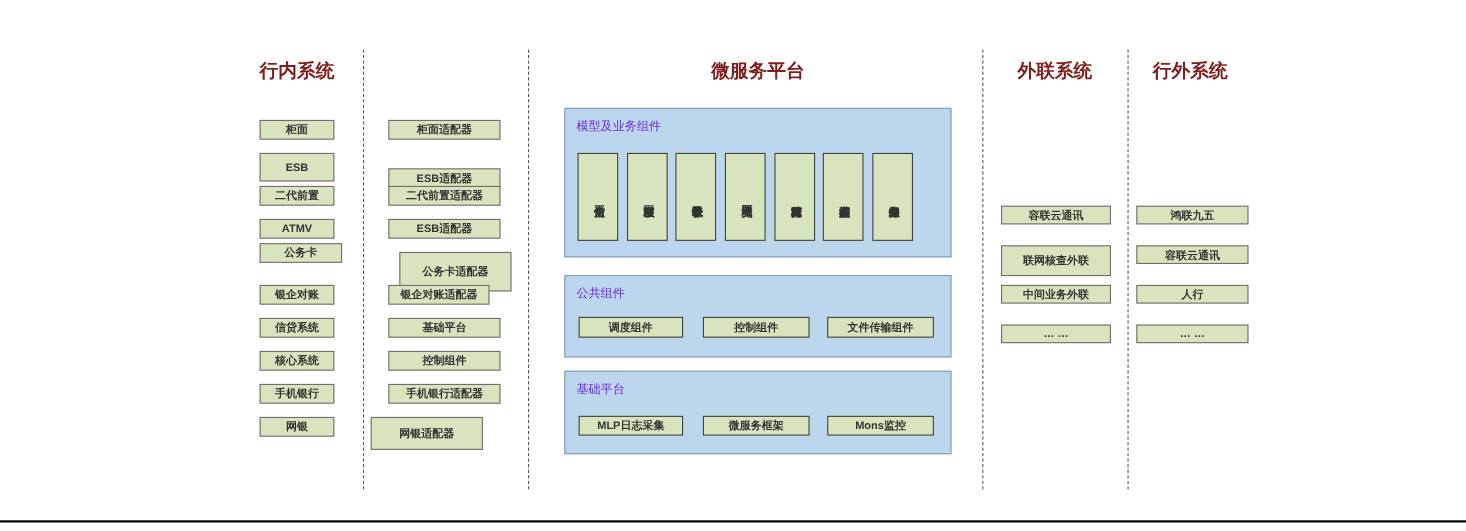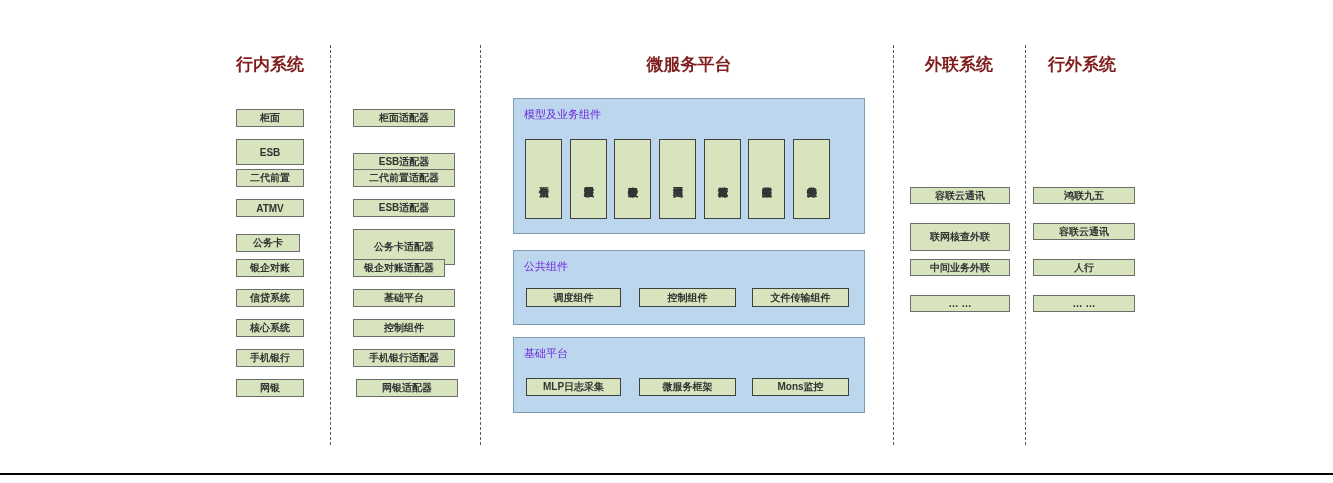--- a/index.html
+++ b/index.html
@@ -34,37 +34,37 @@
 
   <div class="hdr" style="left:203px;width:134px">行内系统</div>
   <div class="hdr" style="left:513px;width:352px">微服务平台</div>
   <div class="hdr" style="left:894px;width:130px">外联系统</div>
   <div class="hdr" style="left:1026px;width:112px">行外系统</div>
 
   <div class="gbox" style="left:236px;top:109px;width:68px;height:18px">柜面</div>
   <div class="gbox" style="left:236px;top:139px;width:68px;height:26px">ESB</div>
   <div class="gbox" style="left:236px;top:169px;width:68px;height:18px">二代前置</div>
   <div class="gbox" style="left:236px;top:199px;width:68px;height:18px">ATMV</div>
-  <div class="gbox" style="left:236px;top:234px;width:64px;height:18px">公务卡</div>
+  <div class="gbox" style="left:236px;top:221px;width:75px;height:18px">公务卡</div>
   <div class="gbox" style="left:236px;top:259px;width:68px;height:18px">银企对账</div>
   <div class="gbox" style="left:236px;top:289px;width:68px;height:18px">信贷系统</div>
   <div class="gbox" style="left:236px;top:319px;width:68px;height:18px">核心系统</div>
   <div class="gbox" style="left:236px;top:349px;width:68px;height:18px">手机银行</div>
   <div class="gbox" style="left:236px;top:379px;width:68px;height:18px">网银</div>
 
   <div class="gbox" style="left:353px;top:109px;width:102px;height:18px">柜面适配器</div>
   <div class="gbox" style="left:353px;top:153px;width:102px;height:18px">ESB适配器</div>
   <div class="gbox" style="left:353px;top:169px;width:102px;height:18px">二代前置适配器</div>
   <div class="gbox" style="left:353px;top:199px;width:102px;height:18px">ESB适配器</div>
-  <div class="gbox" style="left:353px;top:229px;width:102px;height:36px">公务卡适配器</div>
+  <div class="gbox" style="left:363px;top:229px;width:102px;height:36px">公务卡适配器</div>
   <div class="gbox" style="left:353px;top:259px;width:92px;height:18px">银企对账适配器</div>
   <div class="gbox" style="left:353px;top:289px;width:102px;height:18px">基础平台</div>
   <div class="gbox" style="left:353px;top:319px;width:102px;height:18px">控制组件</div>
   <div class="gbox" style="left:353px;top:349px;width:102px;height:18px">手机银行适配器</div>
-  <div class="gbox" style="left:356px;top:379px;width:102px;height:18px">网银适配器</div>
+  <div class="gbox" style="left:337px;top:379px;width:102px;height:30px">网银适配器</div>
 
   <div class="container" style="left:513px;top:98px;width:352px;height:136px">
     <div class="lbl">模型及业务组件</div>
     <div class="vbox" style="left:11px;top:40px;width:37px;height:80px">短信平台</div>
     <div class="vbox" style="left:56px;top:40px;width:37px;height:80px">联网核查</div>
     <div class="vbox" style="left:100px;top:40px;width:37px;height:80px">银联及银行卡</div>
     <div class="vbox" style="left:145px;top:40px;width:37px;height:80px">同城票交</div>
     <div class="vbox" style="left:190px;top:40px;width:37px;height:80px">城商行清算</div>
     <div class="vbox" style="left:234px;top:40px;width:37px;height:80px">中间业务模型</div>
     <div class="vbox" style="left:279px;top:40px;width:37px;height:80px">中间业务组件</div>

